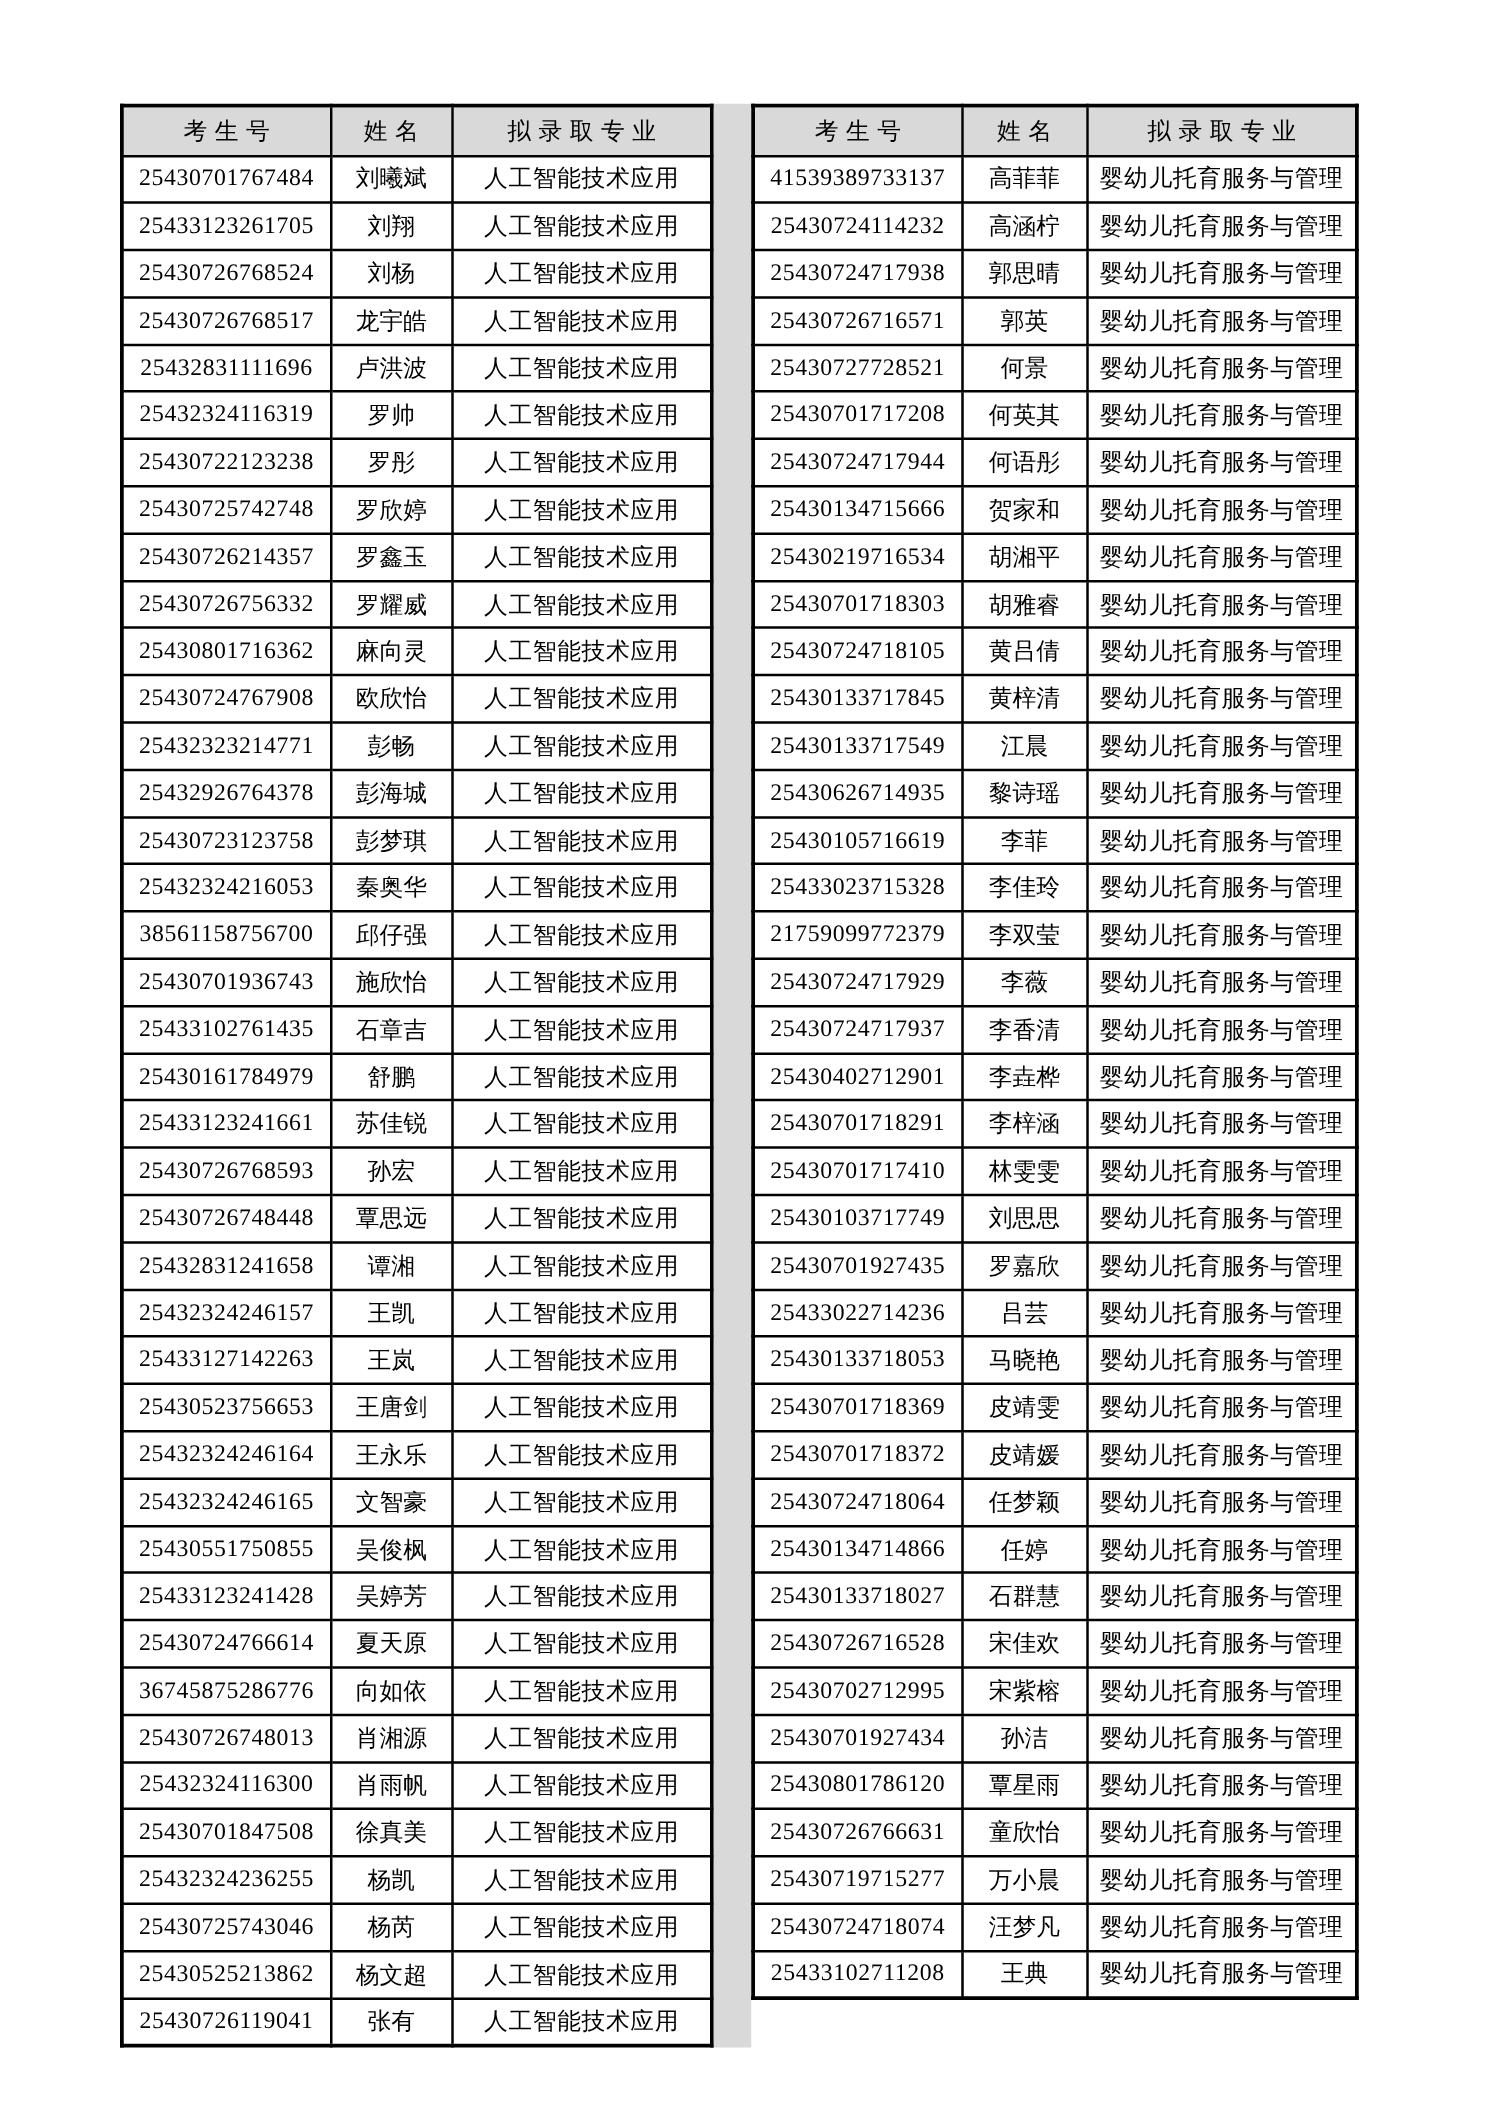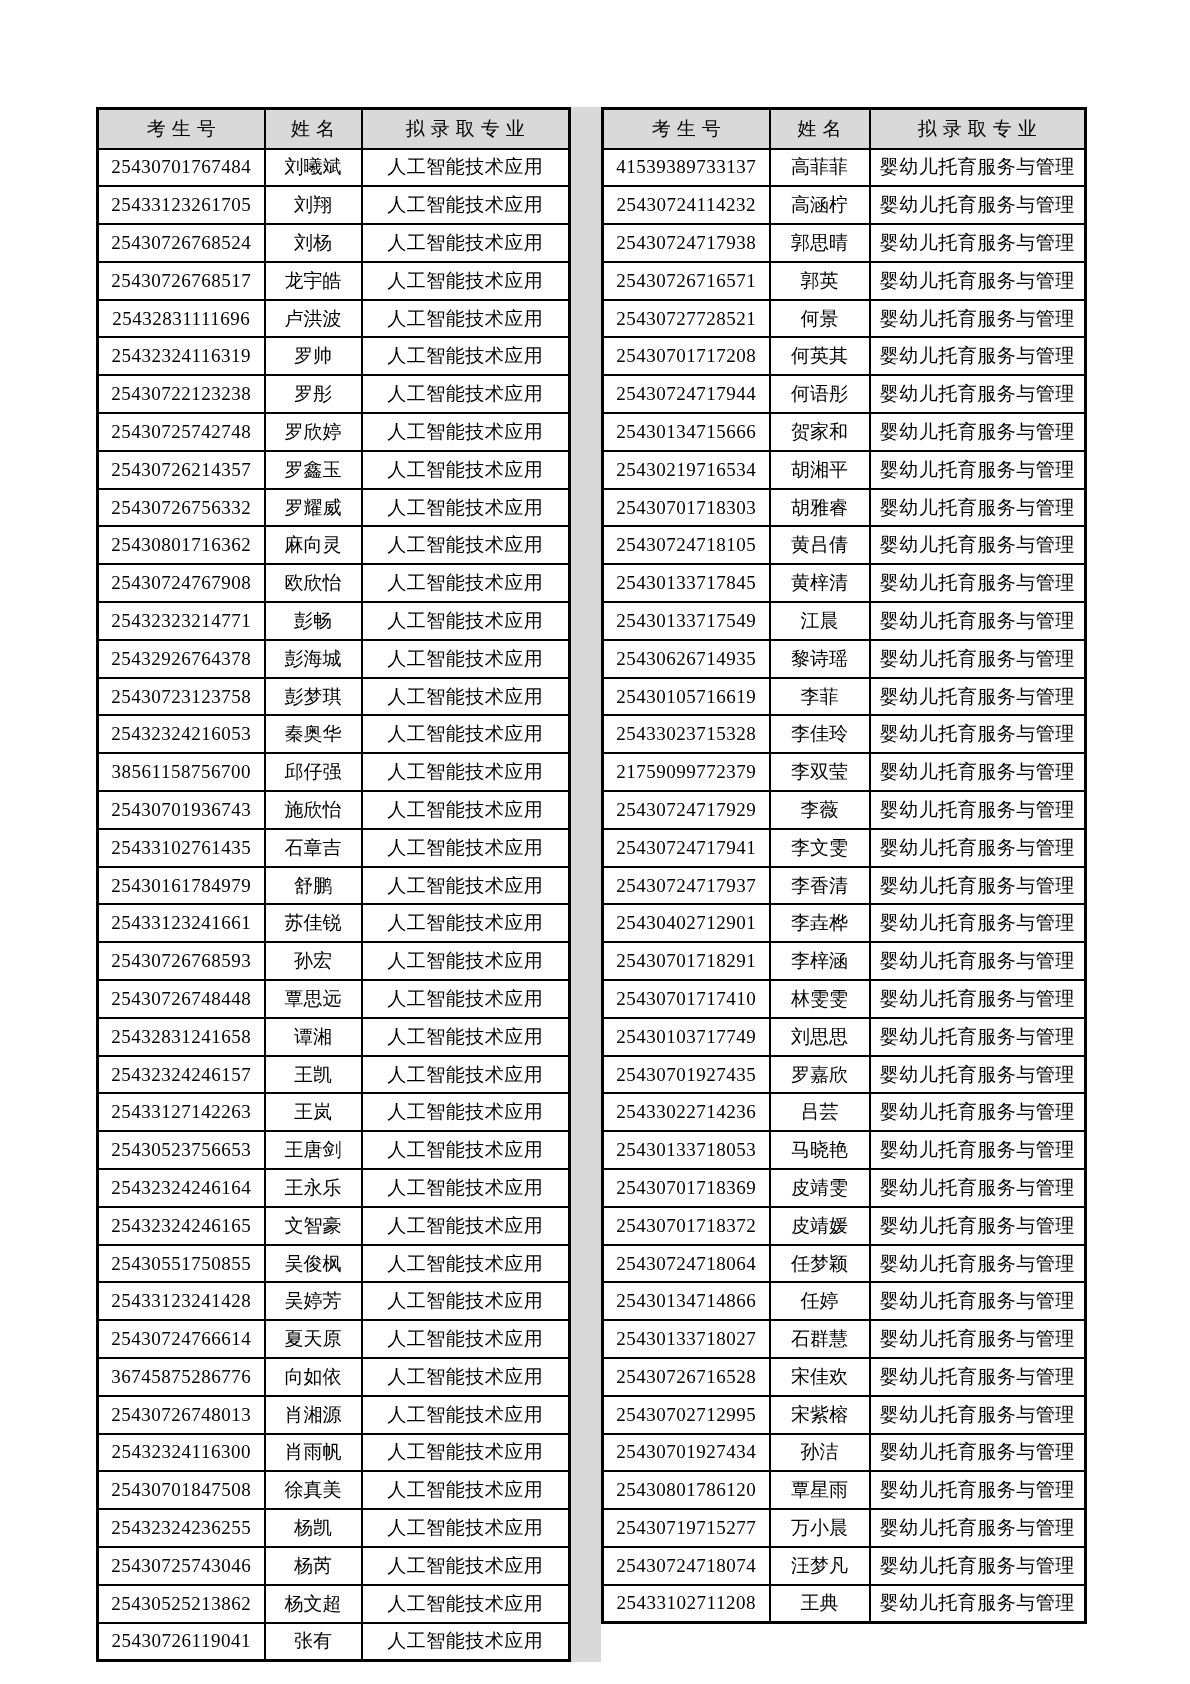--- a/index.html
+++ b/index.html
@@ -13,21 +13,20 @@
     position: relative;
     font-family: "Liberation Serif", "DejaVu Serif", serif;
     color: #000000;
   }
   .tables-wrap {
     position: absolute;
     top: 83px;
     left: 96px;
     display: flex;
     align-items: flex-start;
-    margin-top: 24px;
   }
   table.admission-table {
     border-collapse: collapse;
     table-layout: fixed;
     background: #ffffff;
     border: 3px solid #000000;
   }
   table.admission-table th,
   table.admission-table td {
     border: 2px solid #000000;
@@ -378,25 +377,20 @@
           <td class="num">21759099772379</td>
           <td class="name">李双莹</td>
           <td class="major">婴幼儿托育服务与管理</td>
         </tr>
         <tr>
           <td class="num">25430724717929</td>
           <td class="name">李薇</td>
           <td class="major">婴幼儿托育服务与管理</td>
         </tr>
         <tr>
-          <td class="num">25430724717941</td>
-          <td class="name">李文雯</td>
-          <td class="major">婴幼儿托育服务与管理</td>
-        </tr>
-        <tr>
           <td class="num">25430724717937</td>
           <td class="name">李香清</td>
           <td class="major">婴幼儿托育服务与管理</td>
         </tr>
         <tr>
           <td class="num">25430402712901</td>
           <td class="name">李垚桦</td>
           <td class="major">婴幼儿托育服务与管理</td>
         </tr>
         <tr>
@@ -468,20 +462,25 @@
           <td class="num">25430701927434</td>
           <td class="name">孙洁</td>
           <td class="major">婴幼儿托育服务与管理</td>
         </tr>
         <tr>
           <td class="num">25430801786120</td>
           <td class="name">覃星雨</td>
           <td class="major">婴幼儿托育服务与管理</td>
         </tr>
         <tr>
+          <td class="num">25430726766631</td>
+          <td class="name">童欣怡</td>
+          <td class="major">婴幼儿托育服务与管理</td>
+        </tr>
+        <tr>
           <td class="num">25430719715277</td>
           <td class="name">万小晨</td>
           <td class="major">婴幼儿托育服务与管理</td>
         </tr>
         <tr>
           <td class="num">25430724718074</td>
           <td class="name">汪梦凡</td>
           <td class="major">婴幼儿托育服务与管理</td>
         </tr>
         <tr>

